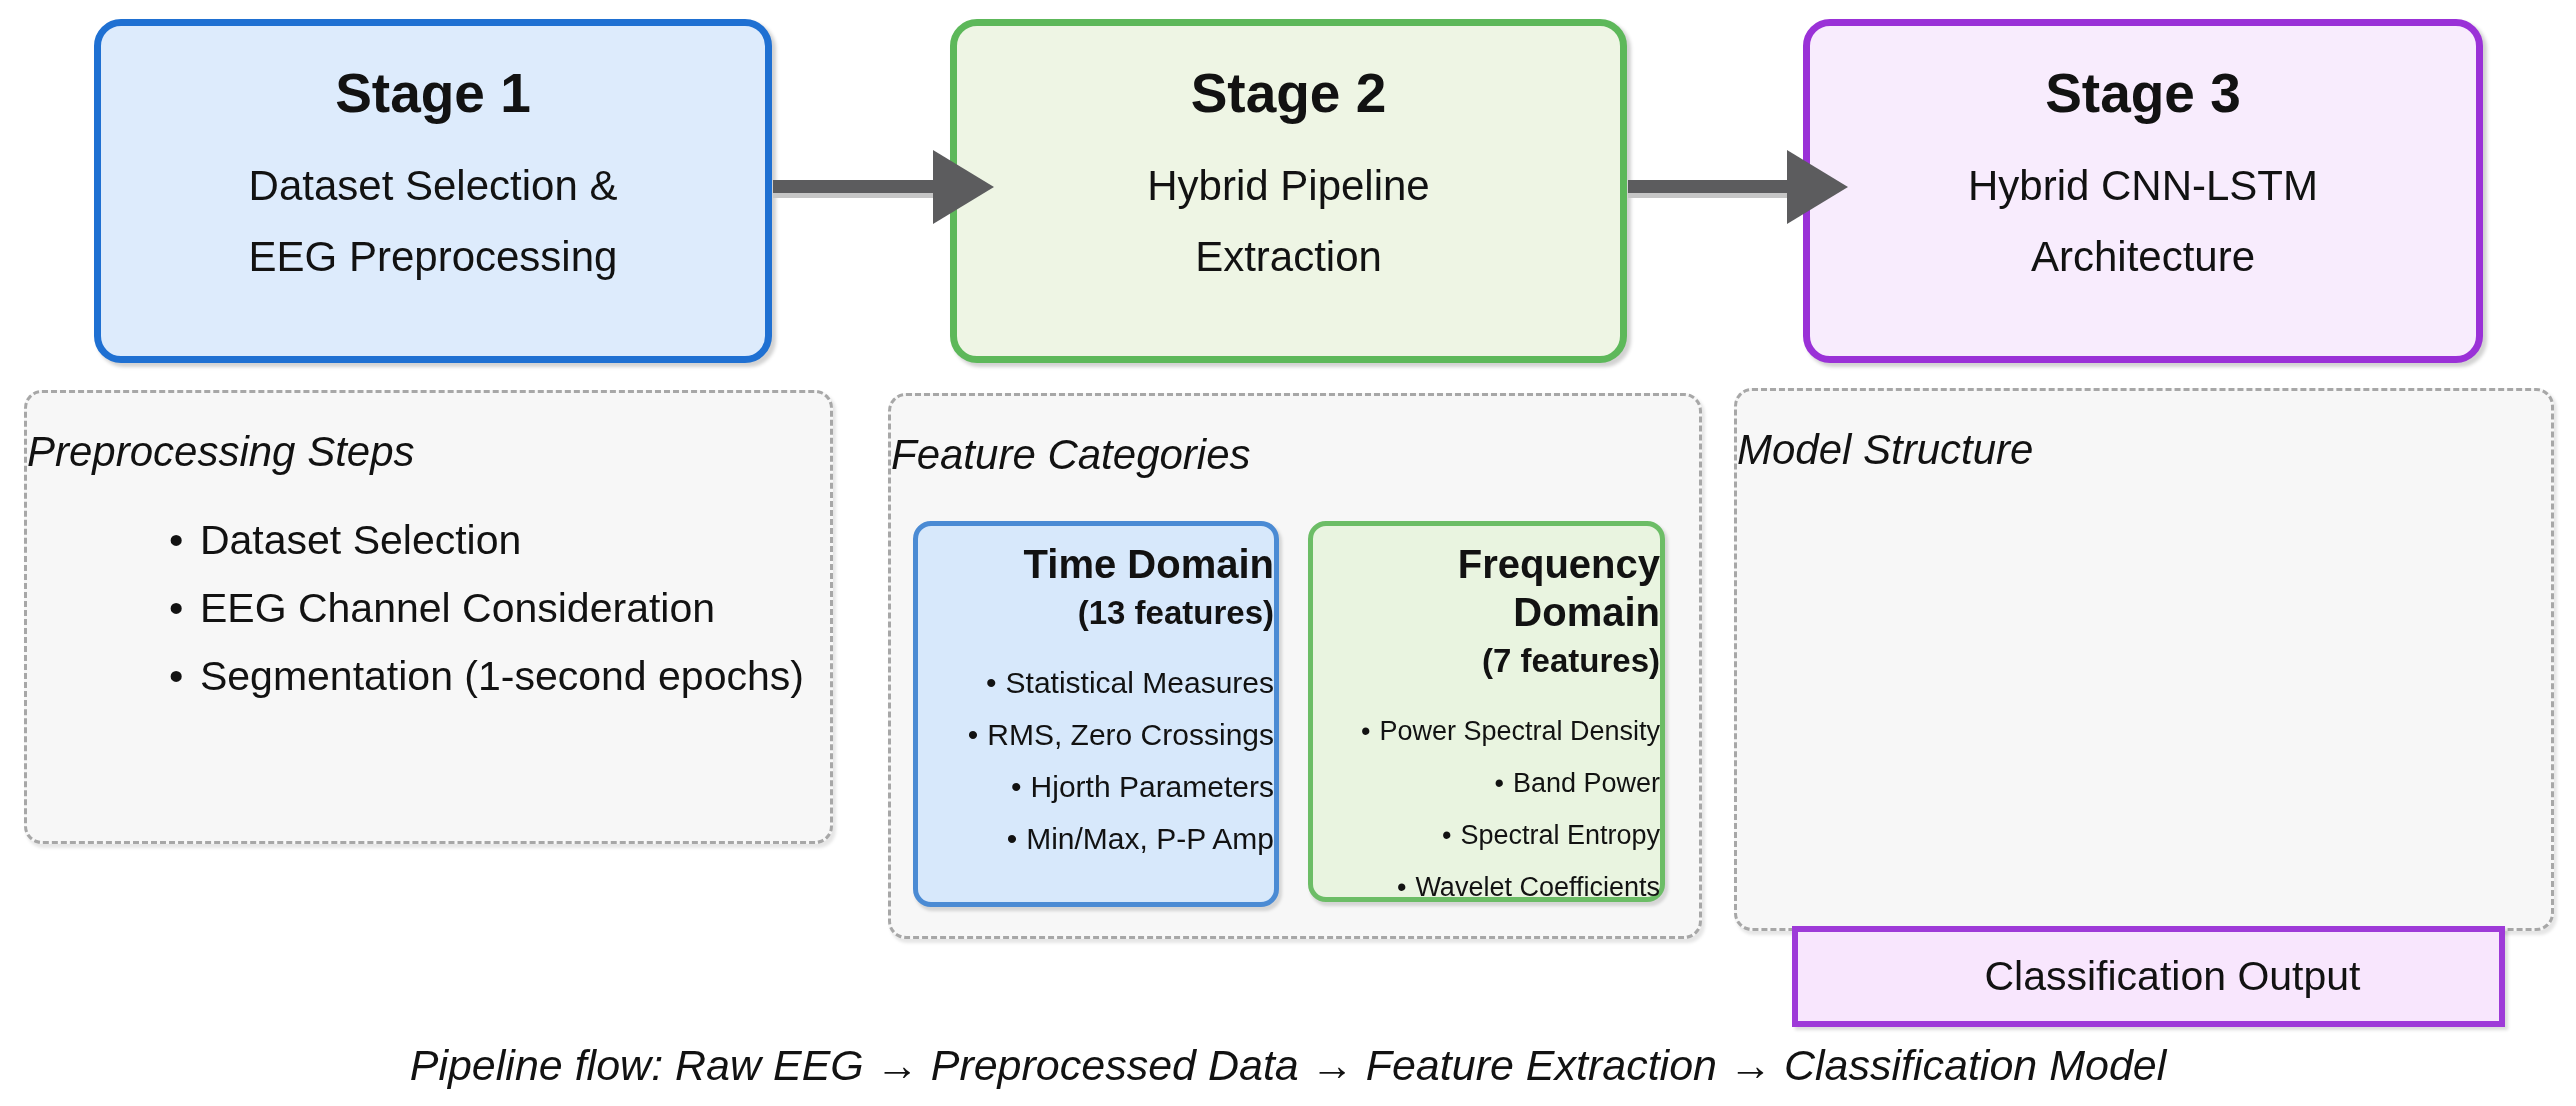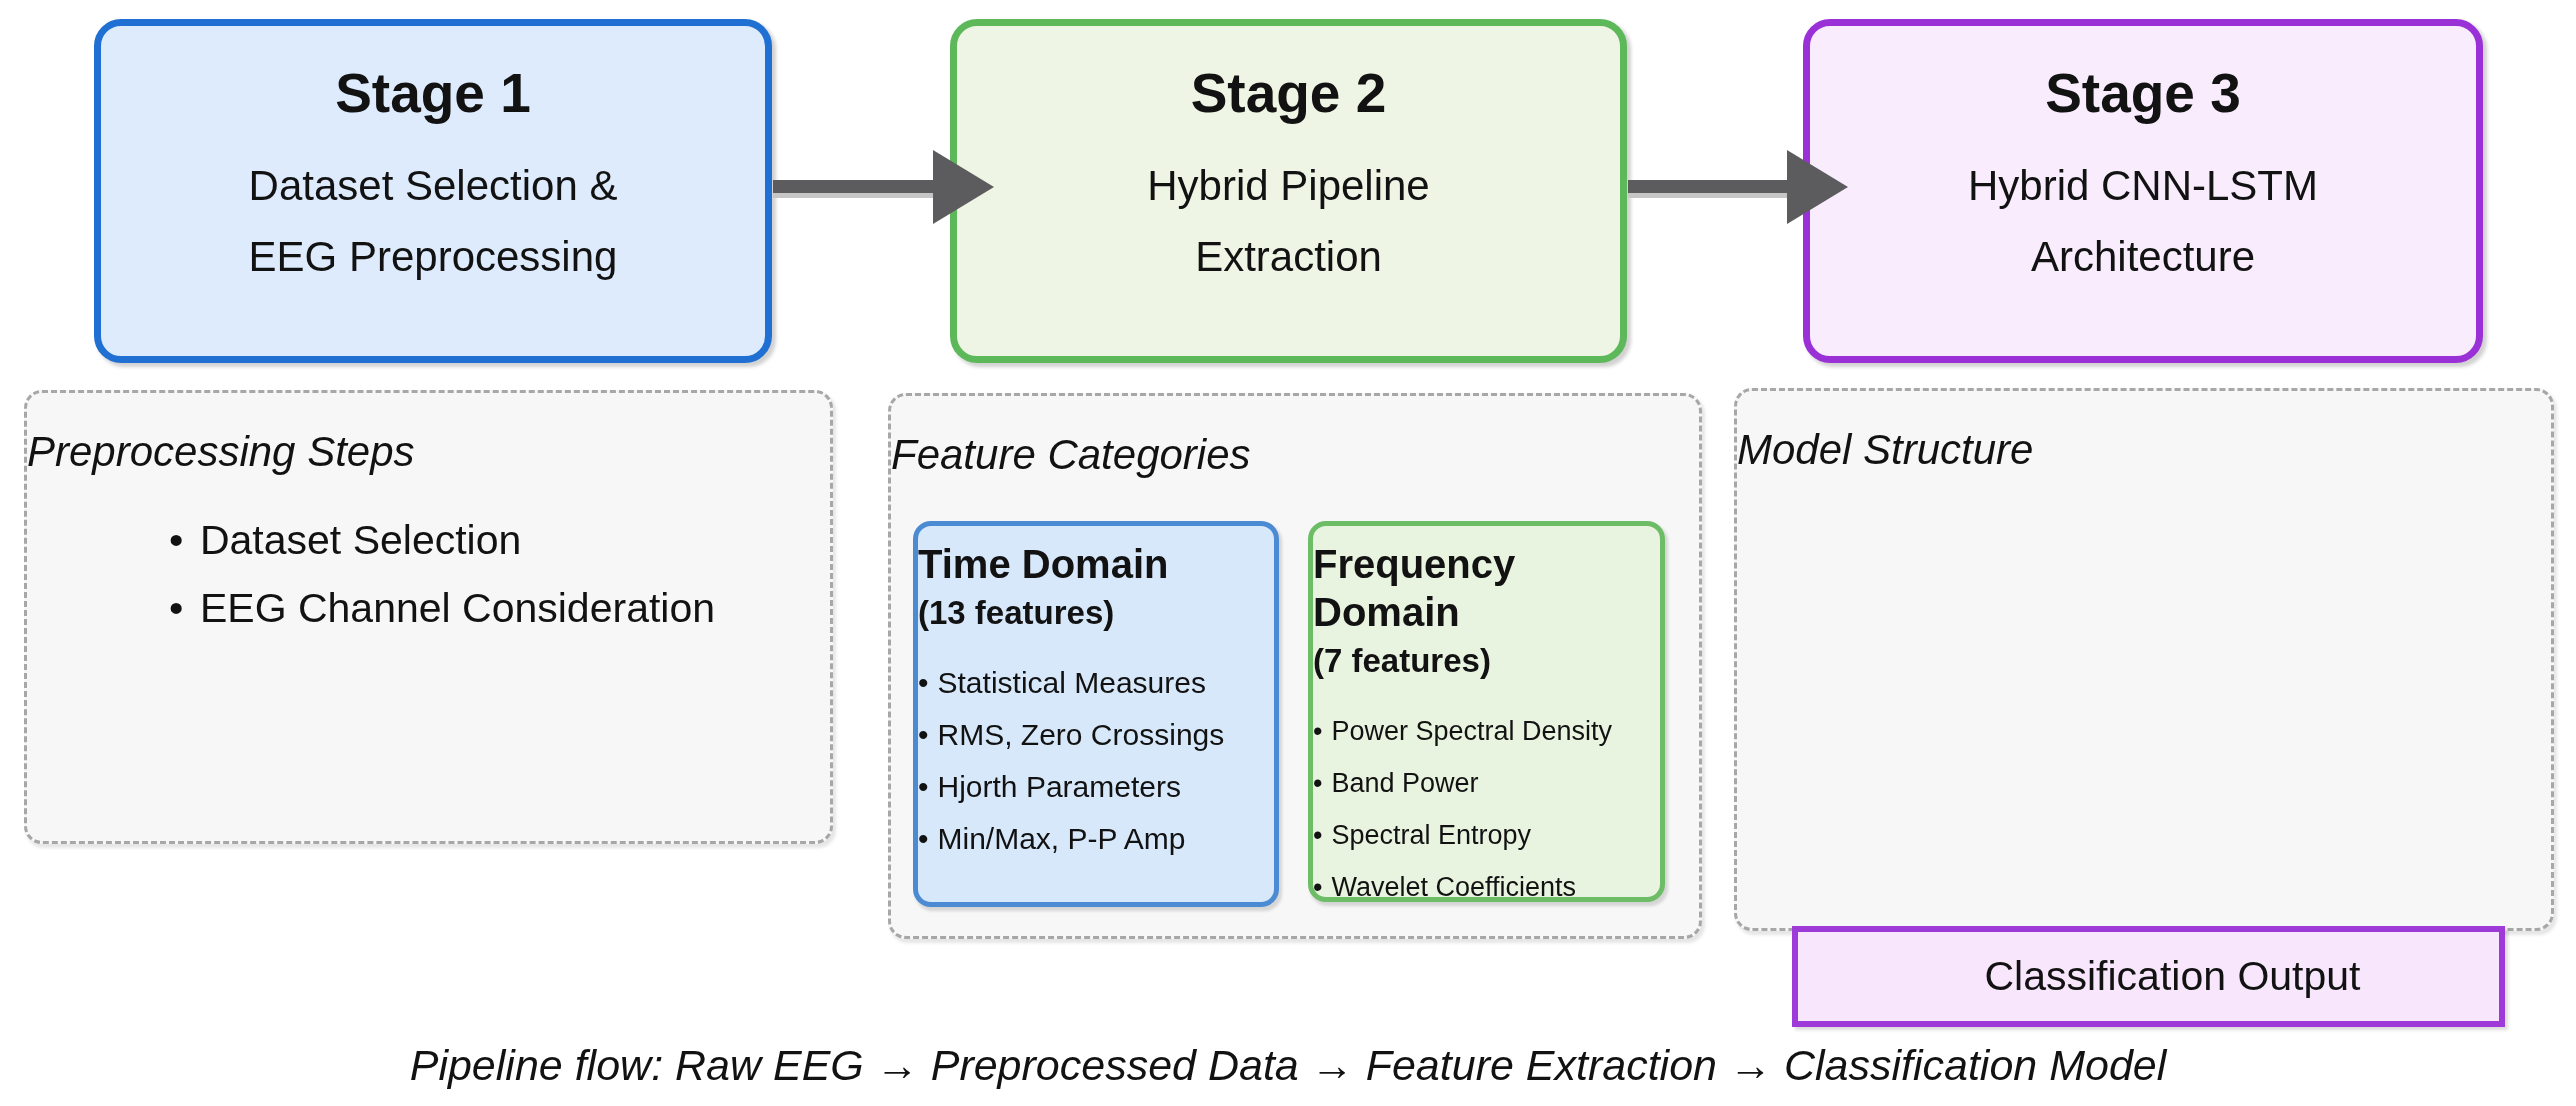--- a/index.html
+++ b/index.html
@@ -40,21 +40,21 @@
   .panel-title{margin-top:34px;text-align:left;font-style:italic;
                font-size:42px;line-height:1.2;}
 
   
   .pre-bullets{margin:29px 25.5px 0 131px;}
   .pre-bullet{font-size:41px;line-height:68px;white-space:nowrap;margin-left:11px;}
   .bullet-dot{margin-right:16.6px;}
 
   
   .catbox{position:absolute;border:5.1px solid;border-radius:18px;box-sizing:border-box;
-          text-align:left;box-shadow:2.6px 3.2px 3.2px rgba(0,0,0,.14);}
+          text-align:right;box-shadow:2.6px 3.2px 3.2px rgba(0,0,0,.14);}
   .cat-time{left:913px;top:521px;width:366px;height:386px;
             border-color:var(--time-border);background:var(--time-fill);}
   .cat-freq{left:1308px;top:521px;width:357px;height:381px;
             border-color:var(--freq-border);background:var(--freq-fill);}
   .cat-title{margin-top:14px;font-size:40px;font-weight:bold;line-height:1.2;}
   .cat-subtitle{margin-top:3.8px;font-size:33px;font-weight:bold;line-height:1.25;}
   .cat-bullets{margin-top:24px;}
   .cat-bullet{font-size:30px;line-height:52px;white-space:nowrap;}
   .cat-freq .cat-bullet{font-size:27px;}
   .cat-bullet .bullet-dot{margin-right:9px;}
@@ -114,20 +114,21 @@
     <div class="shaft"></div>
     <div class="stripe"></div>
     <div class="head"></div>
   </div>
 
   <div class="panel panel-pre">
     <div class="panel-title">Preprocessing Steps</div>
     <div class="pre-bullets">
       <div class="pre-bullet"><span class="bullet-dot">•</span><span>Dataset Selection</span></div>
       <div class="pre-bullet"><span class="bullet-dot">•</span><span>EEG Channel Consideration</span></div>
+      <div class="pre-bullet"><span class="bullet-dot">•</span><span>Segmentation (1-second epochs)</span></div>
     </div>
   </div>
 
   <div class="panel panel-feat">
     <div class="panel-title">Feature Categories</div>
   </div>
 
   <div class="catbox cat-time">
     <div class="cat-title">Time Domain</div>
     <div class="cat-subtitle">(13 features)</div>

